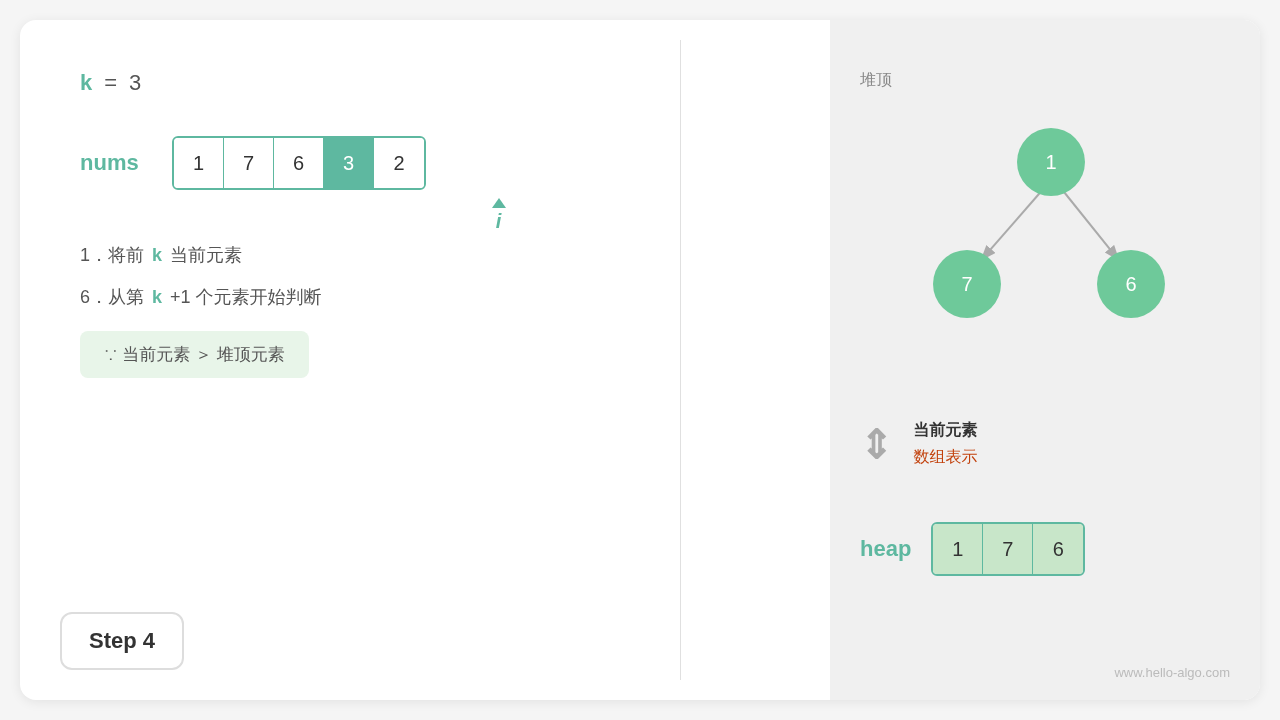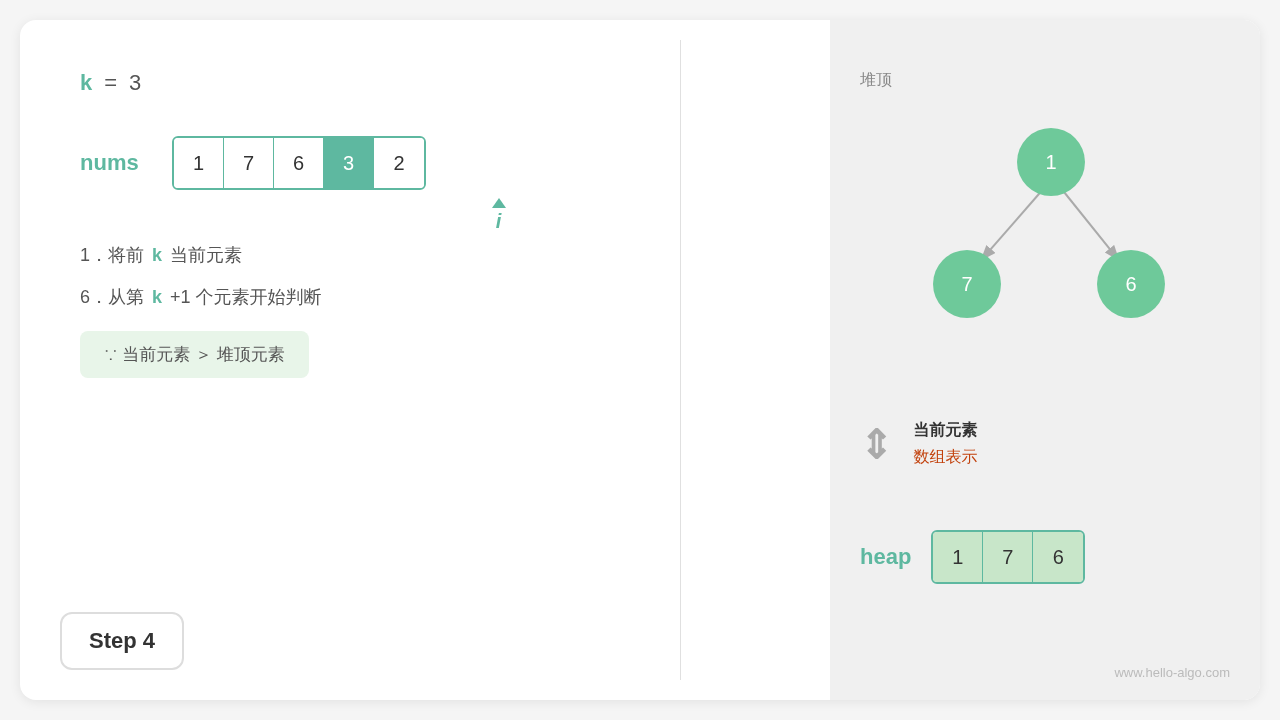--- a/index.html
+++ b/index.html
@@ -235,21 +235,21 @@
     .toggle-label.active {
       font-weight: bold;
       color: #333;
     }
 
     
     .heap-array-row {
       display: flex;
       align-items: center;
       gap: 20px;
-      margin-top: 18px;
+      margin-top: 10px;
     }
 
     .heap-label {
       color: #5eb8a0;
       font-weight: bold;
       font-size: 22px;
     }
 
     .heap-array {
       display: flex;

